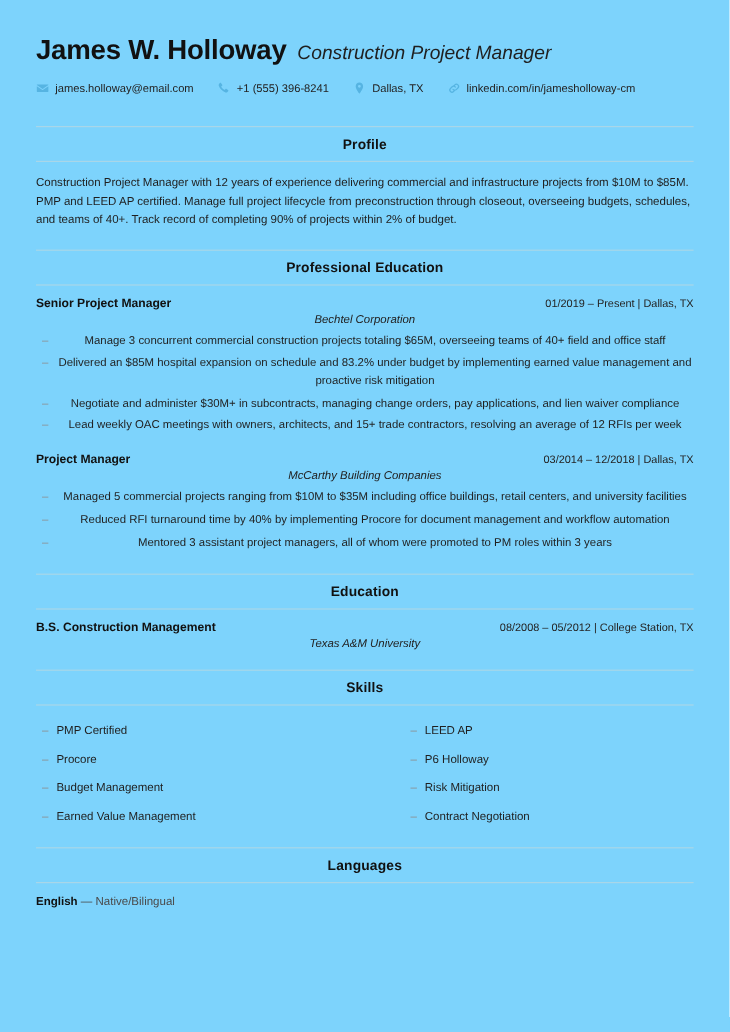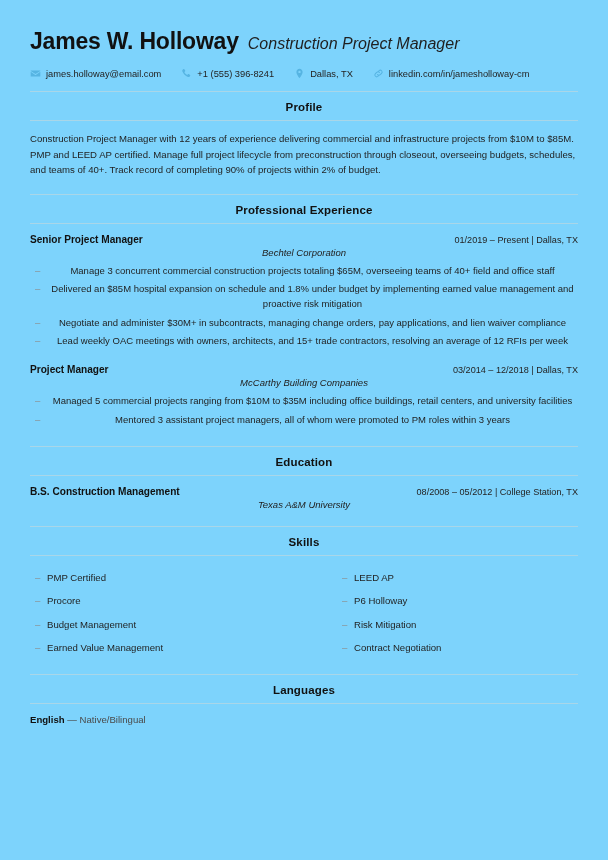--- a/index.html
+++ b/index.html
@@ -43,21 +43,21 @@
     font-weight: 400;
     color: #1f1f1f;
     white-space: nowrap;
   }
 
   .contact-row {
     display: flex;
     align-items: center;
     flex-wrap: nowrap;
     gap: 0;
-    margin-bottom: 12px;
+    margin-bottom: 26px;
   }
   .contact-item {
     display: flex;
     align-items: center;
     gap: 5px;
     margin-right: 20px;
     font-size: 9.3px;
     color: #232323;
     white-space: nowrap;
   }
@@ -245,48 +245,49 @@
     </div>
     <div class="section-body">
       <p class="profile-text">Construction Project Manager with 12 years of experience delivering commercial and infrastructure projects from $10M to $85M. PMP and LEED AP certified. Manage full project lifecycle from preconstruction through closeout, overseeing budgets, schedules, and teams of 40+. Track record of completing 90% of projects within 2% of budget.</p>
     </div>
   </div>
 
   <div class="sp-16"></div>
 
   <div class="section">
     <div class="section-title-wrap">
-      <span class="section-title">Professional Experience</span>
+      <span class="section-title">Professional Education</span>
     </div>
     <div class="section-body">
 
       <div class="entry">
         <div class="entry-top">
           <span class="entry-title">Senior Project Manager</span>
           <span class="entry-meta">01/2019 – Present  |  Dallas, TX</span>
         </div>
         <div class="entry-sub">Bechtel Corporation</div>
         <ul class="bullets">
           <li>Manage 3 concurrent commercial construction projects totaling $65M, overseeing teams of 40+ field and office staff</li>
-          <li>Delivered an $85M hospital expansion on schedule and 1.8% under budget by implementing earned value management and proactive risk mitigation</li>
+          <li>Delivered an $85M hospital expansion on schedule and 83.2% under budget by implementing earned value management and proactive risk mitigation</li>
           <li>Negotiate and administer $30M+ in subcontracts, managing change orders, pay applications, and lien waiver compliance</li>
           <li>Lead weekly OAC meetings with owners, architects, and 15+ trade contractors, resolving an average of 12 RFIs per week</li>
         </ul>
       </div>
 
       <div class="entry-gap"></div>
 
       <div class="entry">
         <div class="entry-top">
           <span class="entry-title">Project Manager</span>
           <span class="entry-meta">03/2014 – 12/2018  |  Dallas, TX</span>
         </div>
         <div class="entry-sub">McCarthy Building Companies</div>
         <ul class="bullets">
           <li>Managed 5 commercial projects ranging from $10M to $35M including office buildings, retail centers, and university facilities</li>
+          <li>Reduced RFI turnaround time by 40% by implementing Procore for document management and workflow automation</li>
           <li>Mentored 3 assistant project managers, all of whom were promoted to PM roles within 3 years</li>
         </ul>
       </div>
 
     </div>
   </div>
 
   <div class="sp-16"></div>
 
   <div class="section">

